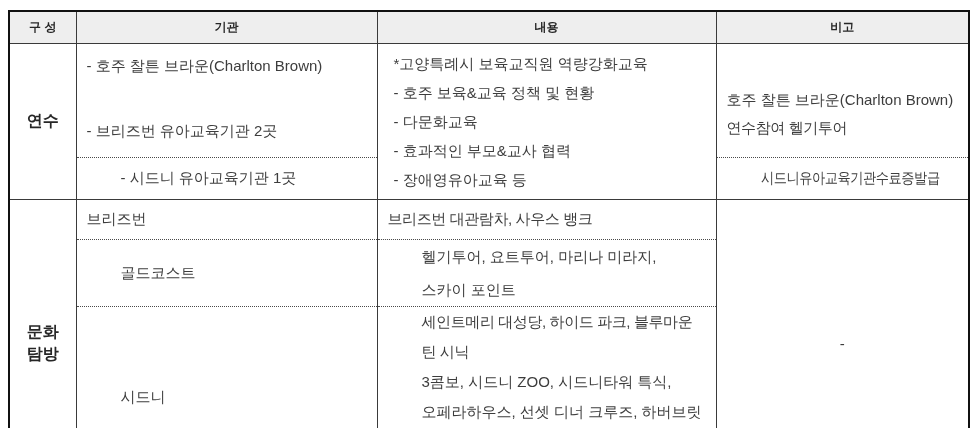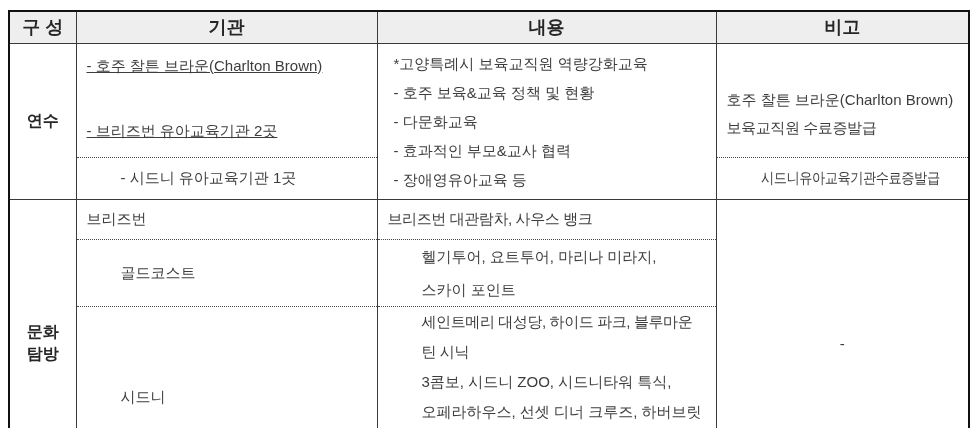--- a/index.html
+++ b/index.html
@@ -27,21 +27,21 @@
     color: #3d3d3d;
     font-size: 15px;
     vertical-align: middle;
     padding: 0 10px;
     overflow: hidden;
   }
   thead th {
     background: #eeeeee;
     color: #262626;
     font-weight: bold;
-    font-size: 18px;
+    font-size: 12px;
     text-align: center;
     height: 32px;
     padding: 0;
   }
   th.group-label {
     background: #ffffff;
     color: #262626;
     font-weight: bold;
     font-size: 16px;
     text-align: center;
@@ -64,21 +64,20 @@
     padding: 0;
   }
   .org-top-inner {
     display: flex;
     flex-direction: column;
     justify-content: space-between;
     height: 113px;
     box-sizing: border-box;
     padding: 12px 10px 16px 10px;
     line-height: 20px;
-    text-decoration: underline;
   }
   td.content-span {
     vertical-align: top;
     padding: 5px 16px;
     line-height: 29px;
   }
   td.note-top {
     vertical-align: top;
     padding: 42px 10px 0 10px;
     line-height: 28px;
@@ -133,21 +132,21 @@
         </td>
         <td class="content-span" rowspan="2">
           <div>*고양특례시 보육교직원 역량강화교육</div>
           <div>- 호주 보육&amp;교육 정책 및 현황</div>
           <div>- 다문화교육</div>
           <div>- 효과적인 부모&amp;교사 협력</div>
           <div>- 장애영유아교육 등</div>
         </td>
         <td class="note-top dot-bottom">
           <div>호주 찰튼 브라운(Charlton Brown)</div>
-          <div class="tight">보육교직원 수료증발급</div>
+          <div class="tight">연수참여 헬기투어</div>
         </td>
       </tr>
 
       <tr class="row-b">
         <td class="dot-top single-line">- 시드니 유아교육기관 1곳</td>
         <td class="dot-top note-bottom">
           <span class="very-condensed">시드니유아교육기관수료증발급</span>
         </td>
       </tr>
 

